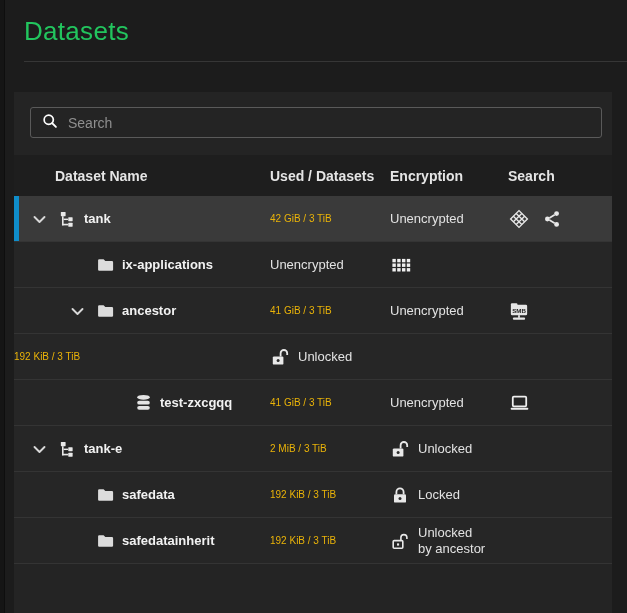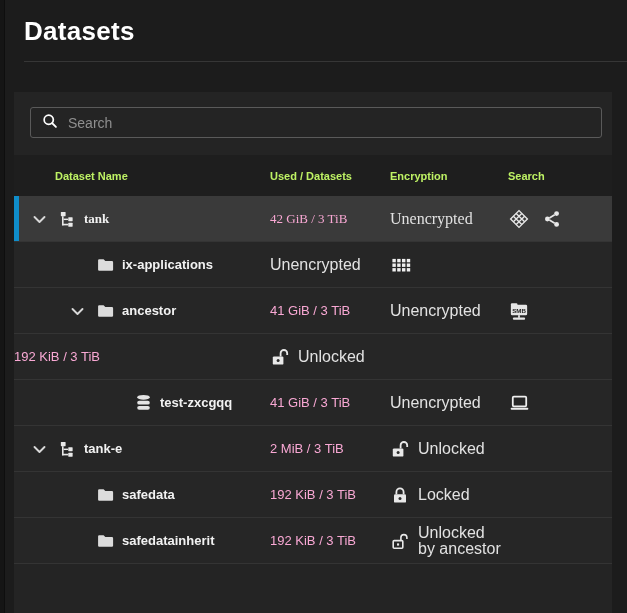--- a/index.html
+++ b/index.html
@@ -11,21 +11,21 @@
     overflow:hidden;
     position:relative;
   }
   .edge-strip {
     position:absolute; left:0; top:0; width:5px; height:100%;
     background:#151515; border-right:1px solid #0e0e0e;
   }
   
   .page-header { padding:16px 0 0 24px; }
   .page-title {
-    font-size:26px; font-weight:bold; color:#ffffff; letter-spacing:.3px;
+    font-size:26px; font-weight:normal; color:#22c55e; letter-spacing:.3px;
   }
   .title-divider {
     margin:14px 0 0 24px; border:none; border-top:1px solid #363636; height:0;
   }
   
   .card {
     position:absolute; left:14px; top:92px; width:598px; height:521px;
     background:#242424;
   }
   
@@ -40,38 +40,38 @@
     flex:1; background:transparent; border:none; outline:none;
     color:#d6d6d6; font-size:14px; font-family:inherit;
   }
   .search-input::placeholder { color:#8f8f8f; }
   
   .tgrid {
     display:grid; grid-template-columns:256px 120px 118px 1fr;
     align-items:center;
   }
   .thead { height:41px; background:#1e1e1e; }
-  .thead .hcell { font-size:11px; font-weight:bold; color:#bef264; }
+  .thead .hcell { font-size:14px; font-weight:bold; color:#e5e5e5; }
   .hcell.name-h { padding-left:41px; }
   .trow {
     height:46px; background:#262626; border-bottom:1px solid #343434;
     position:relative;
   }
-  .trow.selected { background:#3a3a3a;font-family:Liberation Serif, serif; }
+  .trow.selected { background:#3a3a3a; }
   .trow.selected::before {
     content:""; position:absolute; left:0; top:0; bottom:0; width:5px;
     background:#0f8dca;
   }
   .name-cell { display:flex; align-items:center; gap:7px;
     padding-left:calc(14px + var(--lv) * 38px); overflow:hidden; }
   .chev { width:22px; height:22px; display:flex; align-items:center; justify-content:center; flex:0 0 auto; cursor:pointer; }
   .type-ic { width:20px; height:20px; display:flex; align-items:center; justify-content:center; flex:0 0 auto; }
   .nm { font-size:13px; font-weight:bold; color:#f2f2f2; white-space:nowrap; }
-  .used-cell { font-size:13px; color:#f9a8d4; }
-  .enc-cell { display:flex; align-items:center; gap:8px; font-size:16px; color:#e2e2e2; }
+  .used-cell { font-size:10px; color:#eab308; }
+  .enc-cell { display:flex; align-items:center; gap:8px; font-size:13px; color:#e2e2e2; }
   .enc-lines { display:flex; flex-direction:column; line-height:16px; }
   .roles-cell { display:flex; align-items:center; gap:11px; }
   .role-ic { width:22px; height:22px; display:flex; align-items:center; justify-content:center; cursor:pointer; }
   .lock-ic { width:20px; height:20px; display:flex; align-items:center; justify-content:center; flex:0 0 auto; }
 </style>
 </head>
 <body>
 
 <svg width="0" height="0" style="position:absolute">
   <defs>

